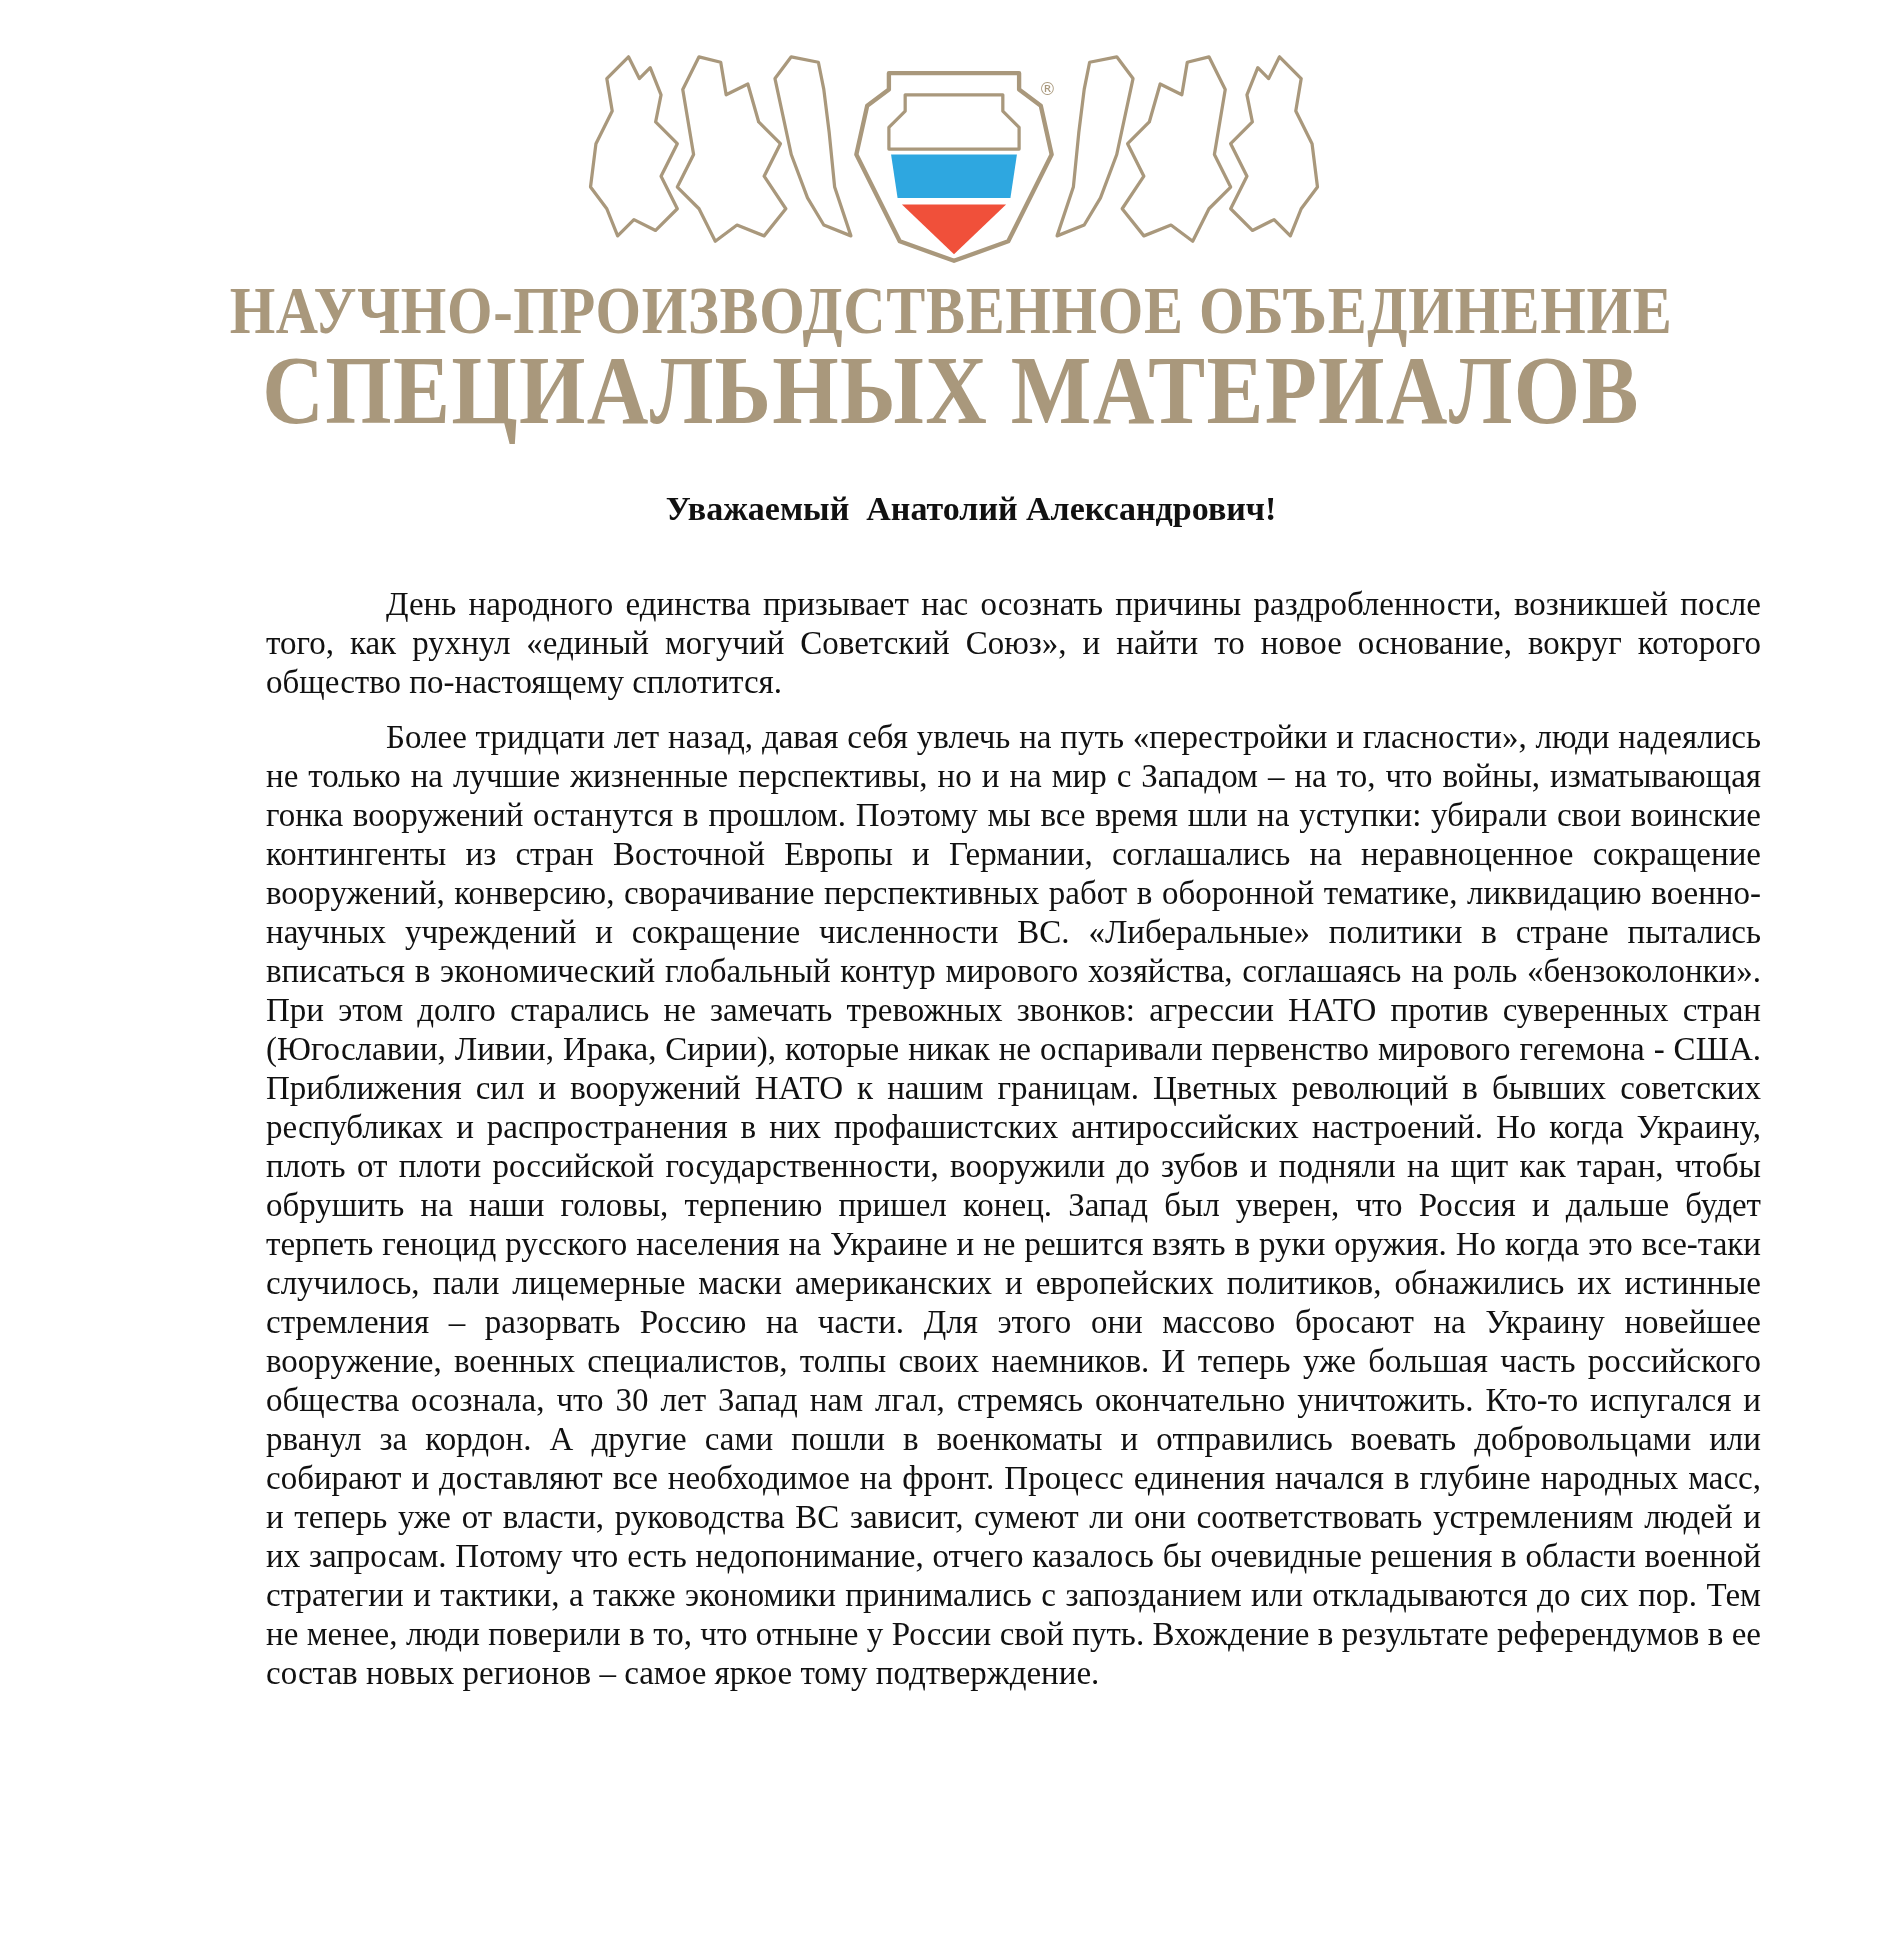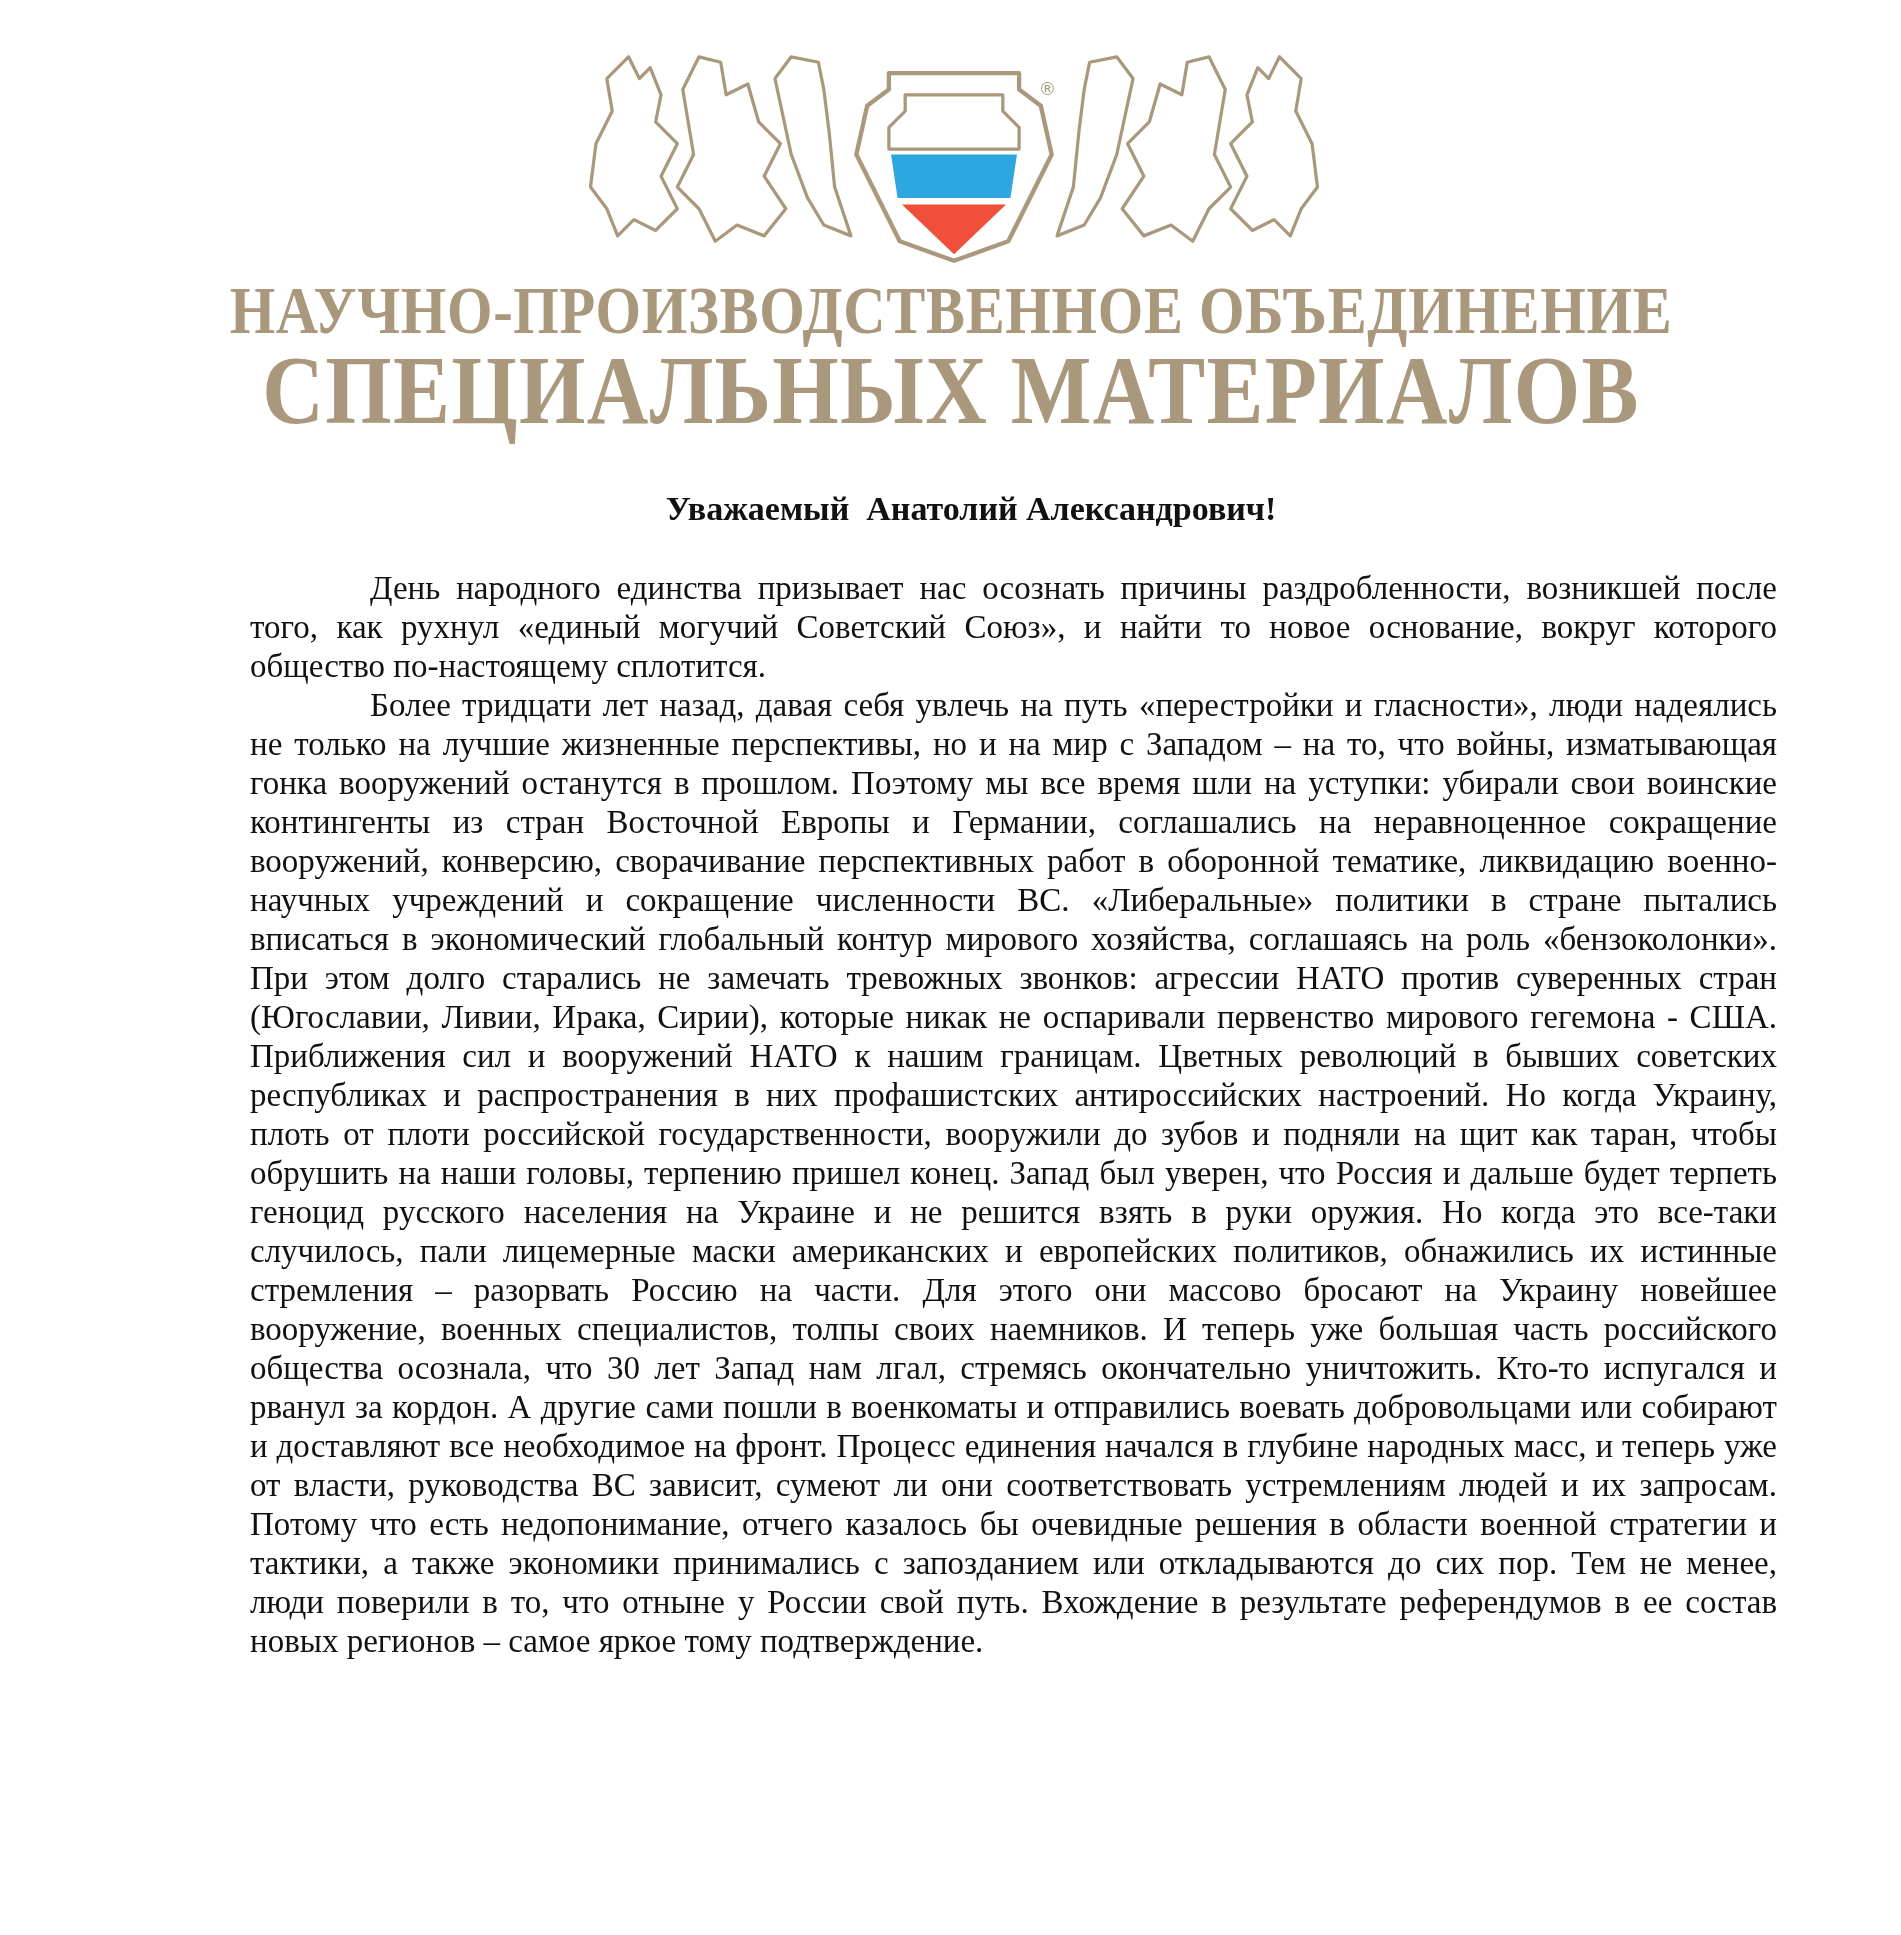--- a/index.html
+++ b/index.html
@@ -10,21 +10,21 @@
           font-family:"Liberation Serif", serif; font-weight:bold; color:#a9987c;
           font-size:68px; letter-spacing:0.8px; transform:scaleX(0.86); transform-origin:center; white-space:nowrap; }
   .org2 { position:absolute; left:0; width:1902px; top:335px; text-align:center;
           font-family:"Liberation Serif", serif; font-weight:bold; color:#a9987c;
           font-size:97px; letter-spacing:1.5px; transform:scaleX(0.88); transform-origin:center; white-space:nowrap; }
   .greeting { position:absolute; left:0; width:1902px; top:490px; text-align:center;
           font-family:"Liberation Serif", serif; font-weight:bold; font-size:34px; color:#111; white-space:pre;padding-left:20px; }
   .body { position:absolute; left:250px; width:1527px; top:569px;
           font-family:"Liberation Serif", serif; font-size:33px; line-height:39px; color:#111;
           text-align:justify; }
-  .body p { margin:0; text-indent:120px; }
+  .body p { margin:16px; text-indent:120px; }
 </style>
 </head>
 <body>
 
 <div class="page">
 
   <svg class="logo" viewBox="0 0 700 200">
     <g fill="none" stroke="#a9987c" stroke-width="3" stroke-linejoin="round">
 
       <path d="M20 90 L35 60 L30 30 L50 10 L60 30 L70 20 L80 45 L75 70 L95 90 L80 120 L95 150 L75 170 L55 160 L40 175 L30 150 L15 130 Z"></path>

